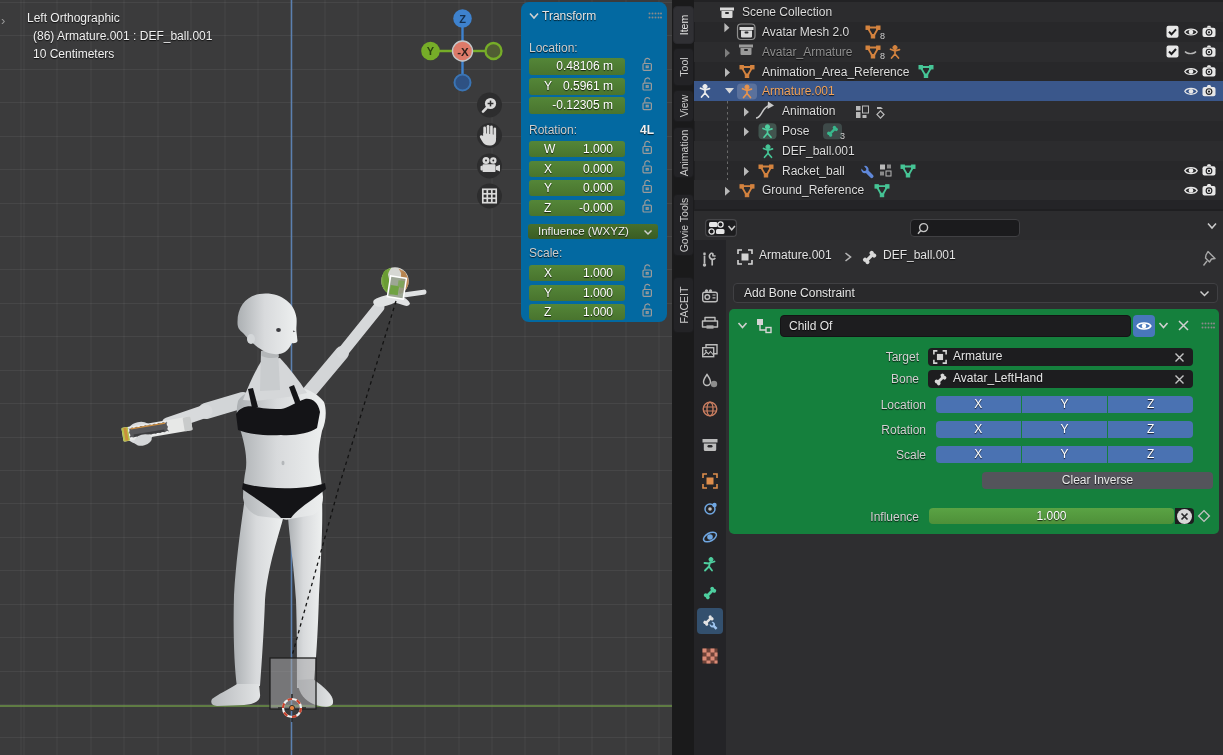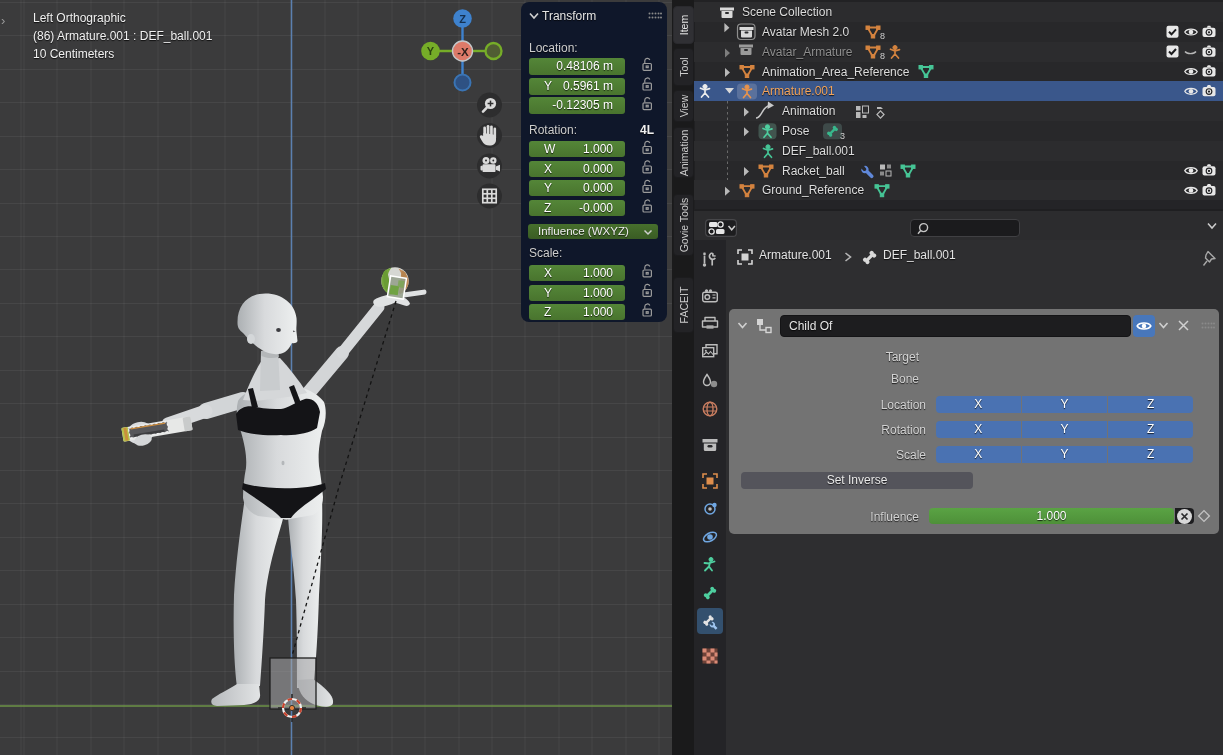--- a/index.html
+++ b/index.html
@@ -21,42 +21,42 @@
   #strip { left:672px; top:0; width:22px; height:755px; background:#1a1a1b; }
   .tab { position:absolute; left:673px; width:21px; border-radius:4px;
     background:#232326; border:1px solid #1c1c1e; }
   .tab.active { background:#303034; border-color:#2a2a2e; }
   .tab span { position:absolute; left:50%; top:50%;
     transform:translate(-50%,-50%) rotate(-90deg); white-space:nowrap;
     font-size:10.5px; color:#cccccc; }
   .tab.active span { color:#e8e8e8; }
 
   
-  #npanel { left:521px; top:2px; width:146px; height:320px; background:#0f172a;
+  #npanel { left:521px; top:2px; width:146px; height:320px; background:#0369a1;
     border-radius:8px; color:#d6d6d6; font-size:12px; }
   .nfield { position:absolute; left:8px; width:96px; height:17px; border-radius:3px;
     background:linear-gradient(#548638,#49742e); color:#fff; font-size:12px;
     line-height:16px; }
   .nfield .val { position:absolute; right:12px; top:0; }
   .nfield .axl { position:absolute; left:15px; top:0; }
   .nlabel { position:absolute; left:8px; color:#cdcdcd; font-size:12px; }
 
   
   #outliner { left:694px; top:0; width:529px; height:209px; background:#28282a;
     color:#dcdcdc; font-size:12px; }
   .orow { position:absolute; left:0; width:529px; height:20px; line-height:20px; }
   .orow.alt { background:#2c2c2e; }
   .orow.sel { background:#3a578b; }
 
   
   #props { left:694px; top:209px; width:529px; height:546px; background:#2e2e30; }
   #phead { position:absolute; left:0; top:2px; width:529px; height:29px; background:#2c2c2e; }
   #pstrip { position:absolute; left:0; top:31px; width:32px; height:515px; background:#242427; }
   #ppanel { position:absolute; left:35px; top:100px; width:490px; height:225px;
-    background:#737373; border-radius:5px; }
+    background:#15803d; border-radius:5px; }
   .pfield { position:absolute; background:#1d1d1f; border-radius:4px;
     color:#e5e5e5; font-size:12px; }
   .plabel { position:absolute; color:#d2d2d2; font-size:12px; text-align:right; }
   .xyz { position:absolute; display:flex; }
   .xyz div { flex:1; background:#4a72b2; color:#fff; font-size:12px; text-align:center; }
   .btn { position:absolute; background:#54545b; border-radius:4px; color:#e8e8e8;
     font-size:12px; text-align:center; }
 </style>
 </head>
 <body>
@@ -199,21 +199,21 @@
 
         <g stroke="#dadada" stroke-width="1.7" fill="none">
           <rect x="482.8" y="189.3" width="13.4" height="13.4"></rect>
           <line x1="487.3" y1="189.3" x2="487.3" y2="202.7"></line>
           <line x1="491.8" y1="189.3" x2="491.8" y2="202.7"></line>
           <line x1="482.8" y1="193.8" x2="496.2" y2="193.8"></line>
           <line x1="482.8" y1="198.3" x2="496.2" y2="198.3"></line>
         </g>
       </g>
     </svg>
-    <div class="vptext tsh abs" style="left:33px;top:9px">Left Orthographic</div>
+    <div class="vptext tsh abs" style="left:27px;top:9px">Left Orthographic</div>
     <div class="vptext tsh abs" style="left:33px;top:27px">(86) Armature.001 : DEF_ball.001</div>
     <div class="vptext tsh abs" style="left:33px;top:45px">10 Centimeters</div>
     <div class="abs" style="left:1px;top:13px;color:#9a9a9a;font-size:13px">›</div>
   </div>
   <div id="strip" class="abs"></div>
   <div id="npanel" class="abs">
     <svg width="14" height="10" style="position:absolute;left:6px;top:9px" viewBox="0 0 14 10">
       <path d="M3,2.5 L7,7 L11,2.5" fill="none" stroke="#d0d0d0" stroke-width="1.6"></path>
     </svg>
     <div class="abs tsh" style="left:21px;top:7px;color:#e4e4e4">Transform</div>
@@ -633,20 +633,26 @@
           <circle cx="3.8" cy="10.3" r="2.1"></circle>
         <circle cx="13.2" cy="6.9" r="2.1"></circle>
           <circle cx="13.2" cy="10.3" r="2.1"></circle>
       </g>
     </svg>
     <div class="abs tsh" style="left:189px;top:39px;color:#e2e2e2;font-size:12px">DEF_ball.001</div>
     <svg width="15" height="17" viewBox="0 0 15 17" style="position:absolute;left:508px;top:41px">
       <path d="M6,1.5 l7,7 l-3.5,0.5 l-2,3 l-4,-4 l0.5,-3 z M5,11 l-3.5,4.5" fill="none" stroke="#a8a8a8" stroke-width="1.4" stroke-linejoin="round"></path>
     </svg>
 
+    <div class="abs" style="left:39px;top:74px;width:485px;height:20px;background:#29292b;border:1px solid #404043;border-radius:4px">
+      <div class="abs tsh" style="left:10px;top:2px;color:#e5e5e5;font-size:12px">Add Bone Constraint</div>
+      <svg width="11" height="8" viewBox="0 0 11 8" style="position:absolute;right:7px;top:6px">
+        <path d="M1.5,1.5 l4,4 l4,-4" fill="none" stroke="#cdcdcd" stroke-width="1.5"></path>
+      </svg>
+    </div>
 
     <div id="ppanel">
       <svg width="13" height="10" viewBox="0 0 13 10" style="position:absolute;left:7px;top:12px">
         <path d="M2.5,2 L6.5,6.5 L10.5,2" fill="none" stroke="#d0d0d0" stroke-width="1.6"></path>
       </svg>
       <svg width="18" height="18" viewBox="0 0 18 18" style="position:absolute;left:26px;top:8px">
         <rect x="2" y="2" width="6" height="6" fill="#d5d5d5"></rect>
         <path d="M5,8 v5 h6" fill="none" stroke="#d5d5d5" stroke-width="1.4"></path>
         <rect x="11" y="10.5" width="5" height="5" fill="none" stroke="#d5d5d5" stroke-width="1.4"></rect>
       </svg>
@@ -674,42 +680,67 @@
             <circle cx="13" cy="1.5" r="1"></circle>
           <circle cx="1.5" cy="5.5" r="1"></circle>
             <circle cx="4.5" cy="5.5" r="1"></circle>
             <circle cx="7.5" cy="5.5" r="1"></circle>
             <circle cx="10.5" cy="5.5" r="1"></circle>
             <circle cx="13" cy="5.5" r="1"></circle>
         </g>
       </svg>
 
       <div class="plabel tsh" style="left:90px;top:41px;width:100px">Target</div>
+      <div class="pfield" style="left:199px;top:39px;width:265px;height:18px">
+        <svg width="14" height="14" viewBox="0 0 16 16" style="position:absolute;left:5px;top:2px">
+          <path d="M1,5 v-4 h4 M11,1 h4 v4 M15,11 v4 h-4 M5,15 h-4 v-4" fill="none" stroke="#d5d5d5" stroke-width="1.8"></path>
+          <rect x="4.5" y="4.5" width="7" height="7" fill="#d5d5d5"></rect>
+        </svg>
+        <span class="tsh" style="position:absolute;left:25px;top:1px">Armature</span>
+        <svg width="11" height="11" viewBox="0 0 11 11" style="position:absolute;right:8px;top:3.5px">
+          <path d="M1.5,1.5 L9.5,9.5 M9.5,1.5 L1.5,9.5" stroke="#c5c5c5" stroke-width="1.4"></path>
+        </svg>
+      </div>
 
       <div class="plabel tsh" style="left:90px;top:63px;width:100px">Bone</div>
+      <div class="pfield" style="left:199px;top:61px;width:265px;height:18px">
+        <svg width="15" height="15" viewBox="0 0 17 17" style="position:absolute;left:5px;top:1.5px">
+          <g transform="rotate(-45 8.5 8.5)" fill="#d9d9d9">
+            <rect x="4" y="7" width="9" height="3.2" rx="1"></rect>
+            <circle cx="3.8" cy="6.9" r="2.1"></circle>
+              <circle cx="3.8" cy="10.3" r="2.1"></circle>
+            <circle cx="13.2" cy="6.9" r="2.1"></circle>
+              <circle cx="13.2" cy="10.3" r="2.1"></circle>
+          </g>
+        </svg>
+        <span class="tsh" style="position:absolute;left:25px;top:1px">Avatar_LeftHand</span>
+        <svg width="11" height="11" viewBox="0 0 11 11" style="position:absolute;right:8px;top:3.5px">
+          <path d="M1.5,1.5 L9.5,9.5 M9.5,1.5 L1.5,9.5" stroke="#c5c5c5" stroke-width="1.4"></path>
+        </svg>
+      </div>
 
       <div class="plabel tsh" style="left:97px;top:89px;width:100px">Location</div>
       <div class="xyz tsh" style="left:207px;top:87px;width:257px;height:17px">
         <div style="border-radius:4px 0 0 4px;margin-right:1.5px;line-height:17px">X</div>
         <div style="margin-right:1.5px;line-height:17px">Y</div>
         <div style="border-radius:0 4px 4px 0;line-height:17px">Z</div>
       </div>
       <div class="plabel tsh" style="left:97px;top:114px;width:100px">Rotation</div>
       <div class="xyz tsh" style="left:207px;top:112px;width:257px;height:17px">
         <div style="border-radius:4px 0 0 4px;margin-right:1.5px;line-height:17px">X</div>
         <div style="margin-right:1.5px;line-height:17px">Y</div>
         <div style="border-radius:0 4px 4px 0;line-height:17px">Z</div>
       </div>
       <div class="plabel tsh" style="left:97px;top:139px;width:100px">Scale</div>
       <div class="xyz tsh" style="left:207px;top:137px;width:257px;height:17px">
         <div style="border-radius:4px 0 0 4px;margin-right:1.5px;line-height:17px">X</div>
         <div style="margin-right:1.5px;line-height:17px">Y</div>
         <div style="border-radius:0 4px 4px 0;line-height:17px">Z</div>
       </div>
-      <div class="btn tsh" style="left:12px;top:163px;width:232px;height:17px;line-height:17px">Set Inverse</div>
+      <div class="btn tsh" style="left:253px;top:163px;width:231px;height:17px;line-height:17px">Clear Inverse</div>
 
       <div class="plabel tsh" style="left:90px;top:201px;width:100px">Influence</div>
       <div class="abs tsh" style="left:200px;top:199px;width:245px;height:16px;background:linear-gradient(#5aa344,#4e9039);border-radius:4px;color:#fff;font-size:12px;text-align:center;line-height:16px">1.000</div>
       <div class="abs" style="left:446px;top:199px;width:19px;height:16px;background:#1d1d1f;border-radius:0 4px 4px 0"></div>
       <svg width="17" height="17" viewBox="0 0 17 17" style="position:absolute;left:447px;top:199px">
         <circle cx="8.5" cy="8.5" r="7.5" fill="#d8d8d8"></circle>
         <path d="M5.5,5.5 L11.5,11.5 M11.5,5.5 L5.5,11.5" stroke="#2a2a2c" stroke-width="1.7"></path>
       </svg>
       <svg width="14" height="14" viewBox="0 0 14 14" style="position:absolute;left:468px;top:200px">
         <rect x="3.2" y="3.2" width="7.6" height="7.6" fill="none" stroke="#c0c0c0" stroke-width="1.4" transform="rotate(45 7 7)"></rect>

